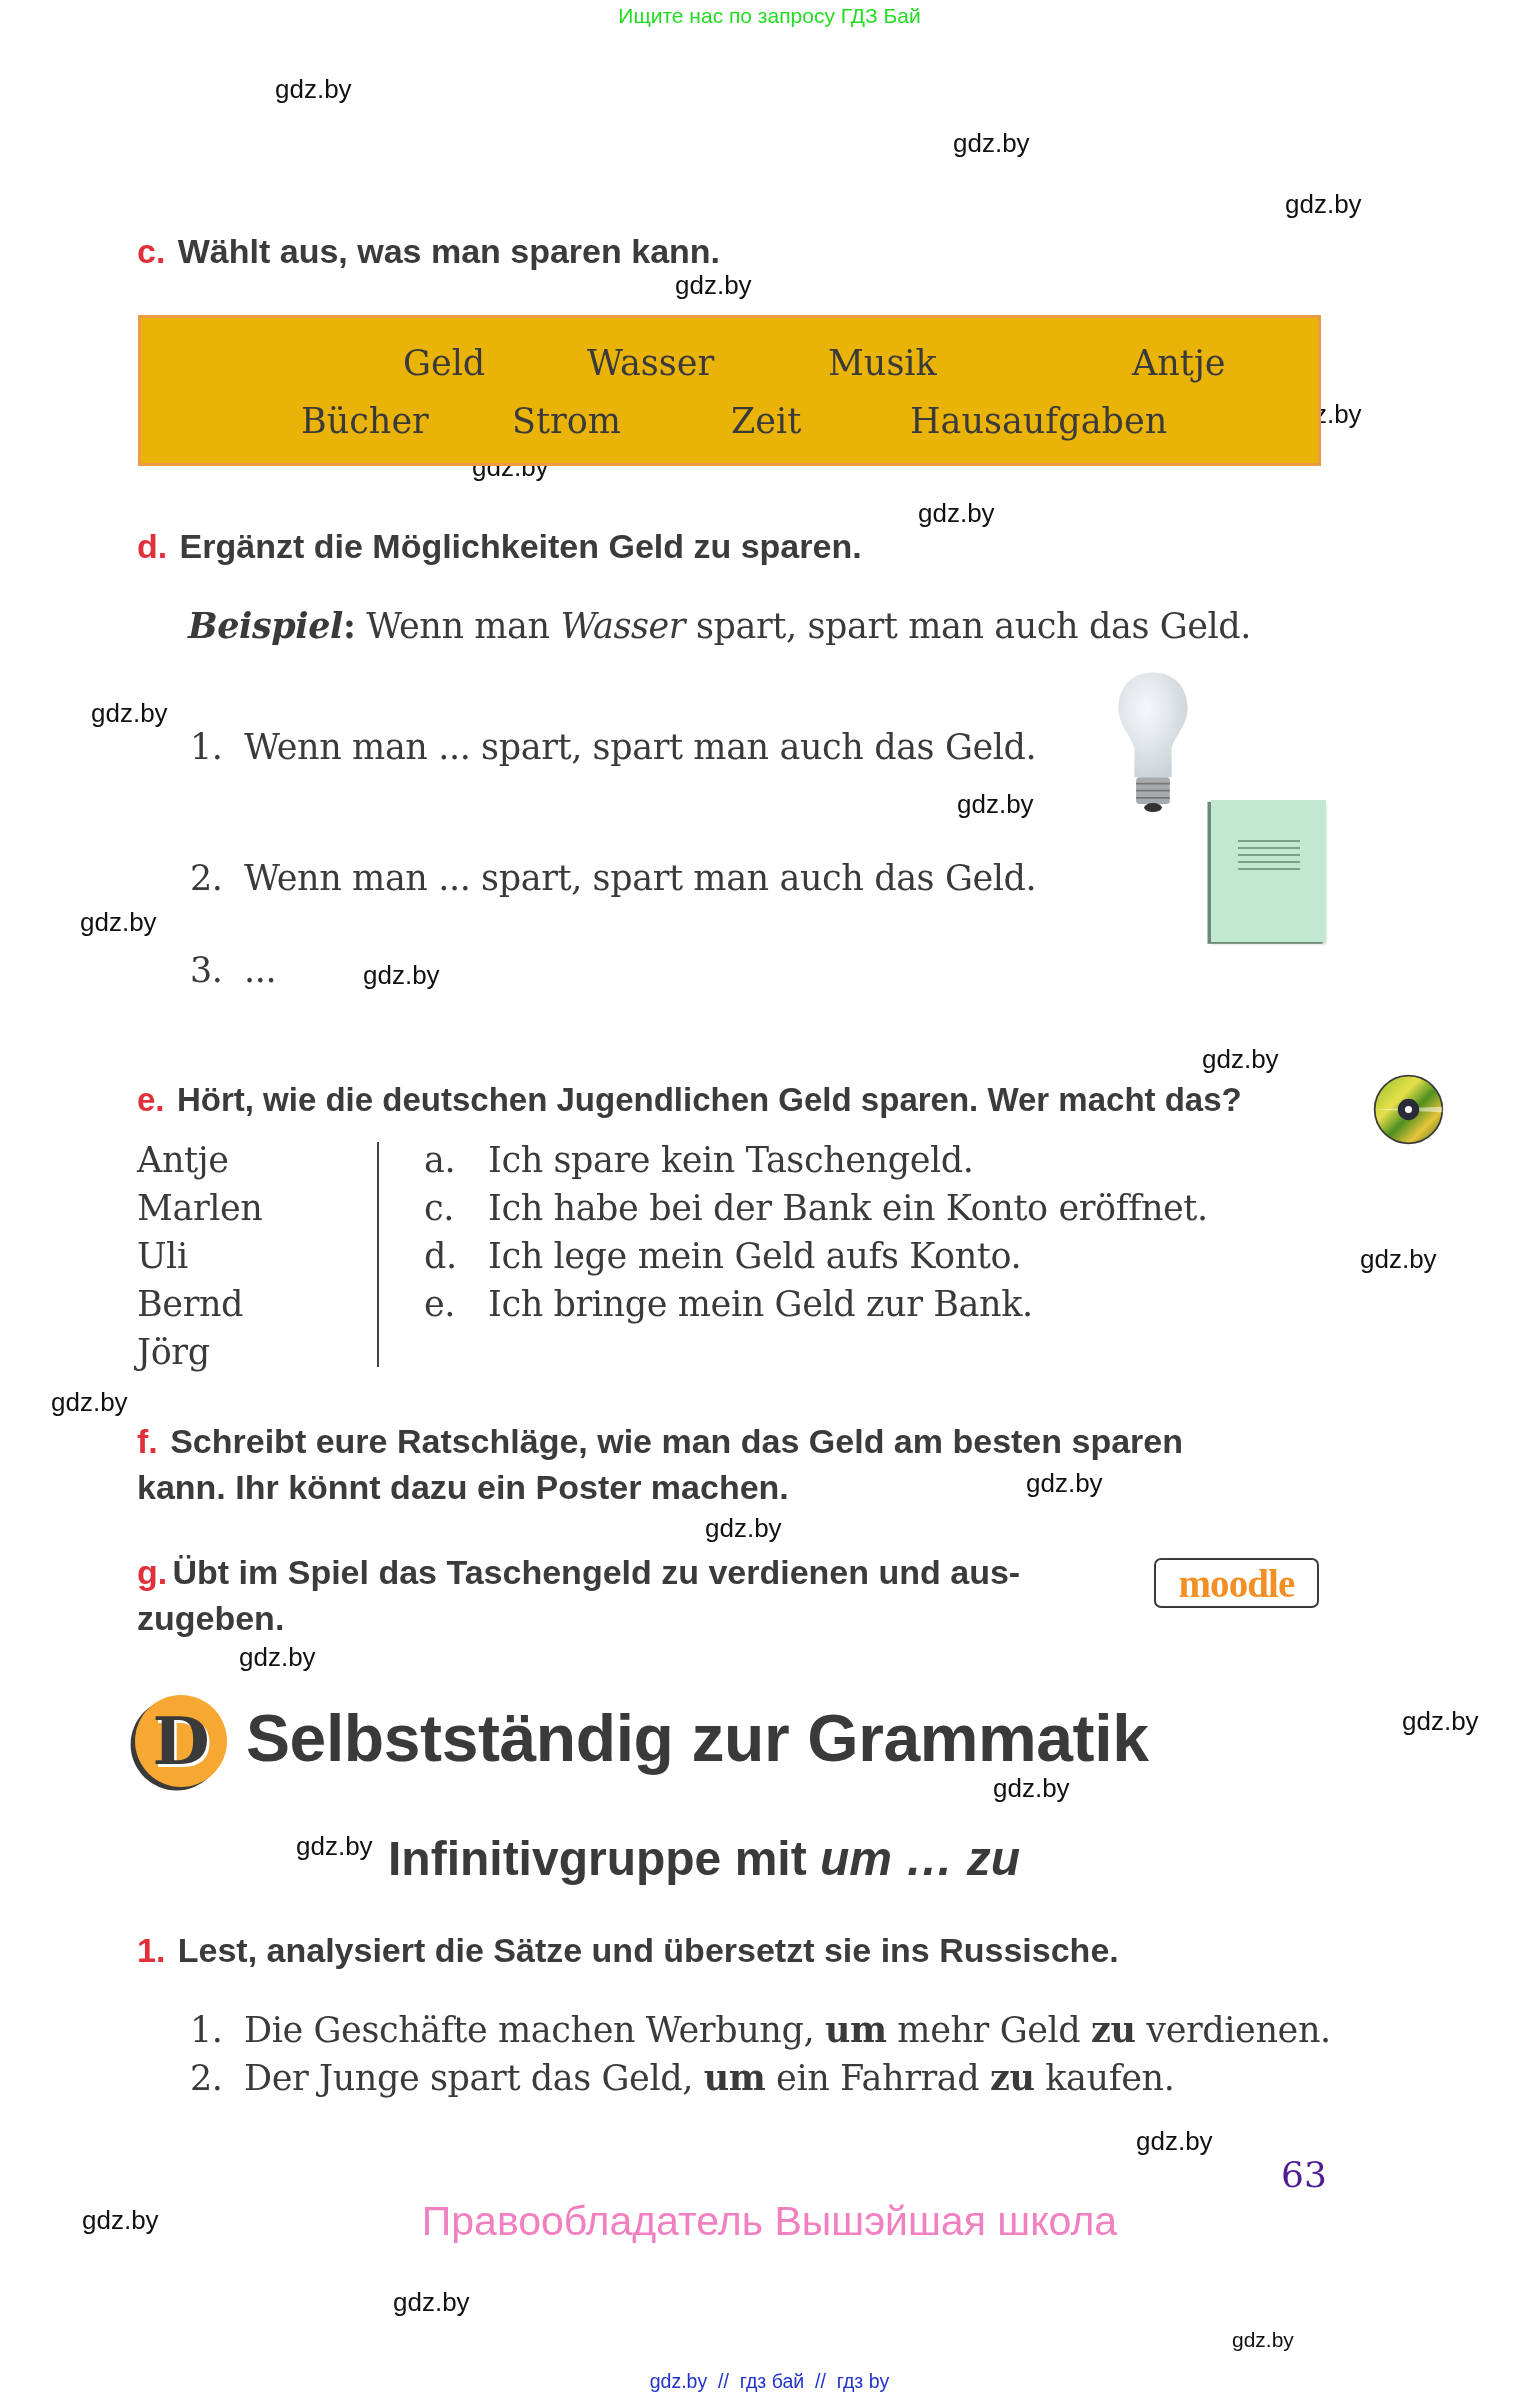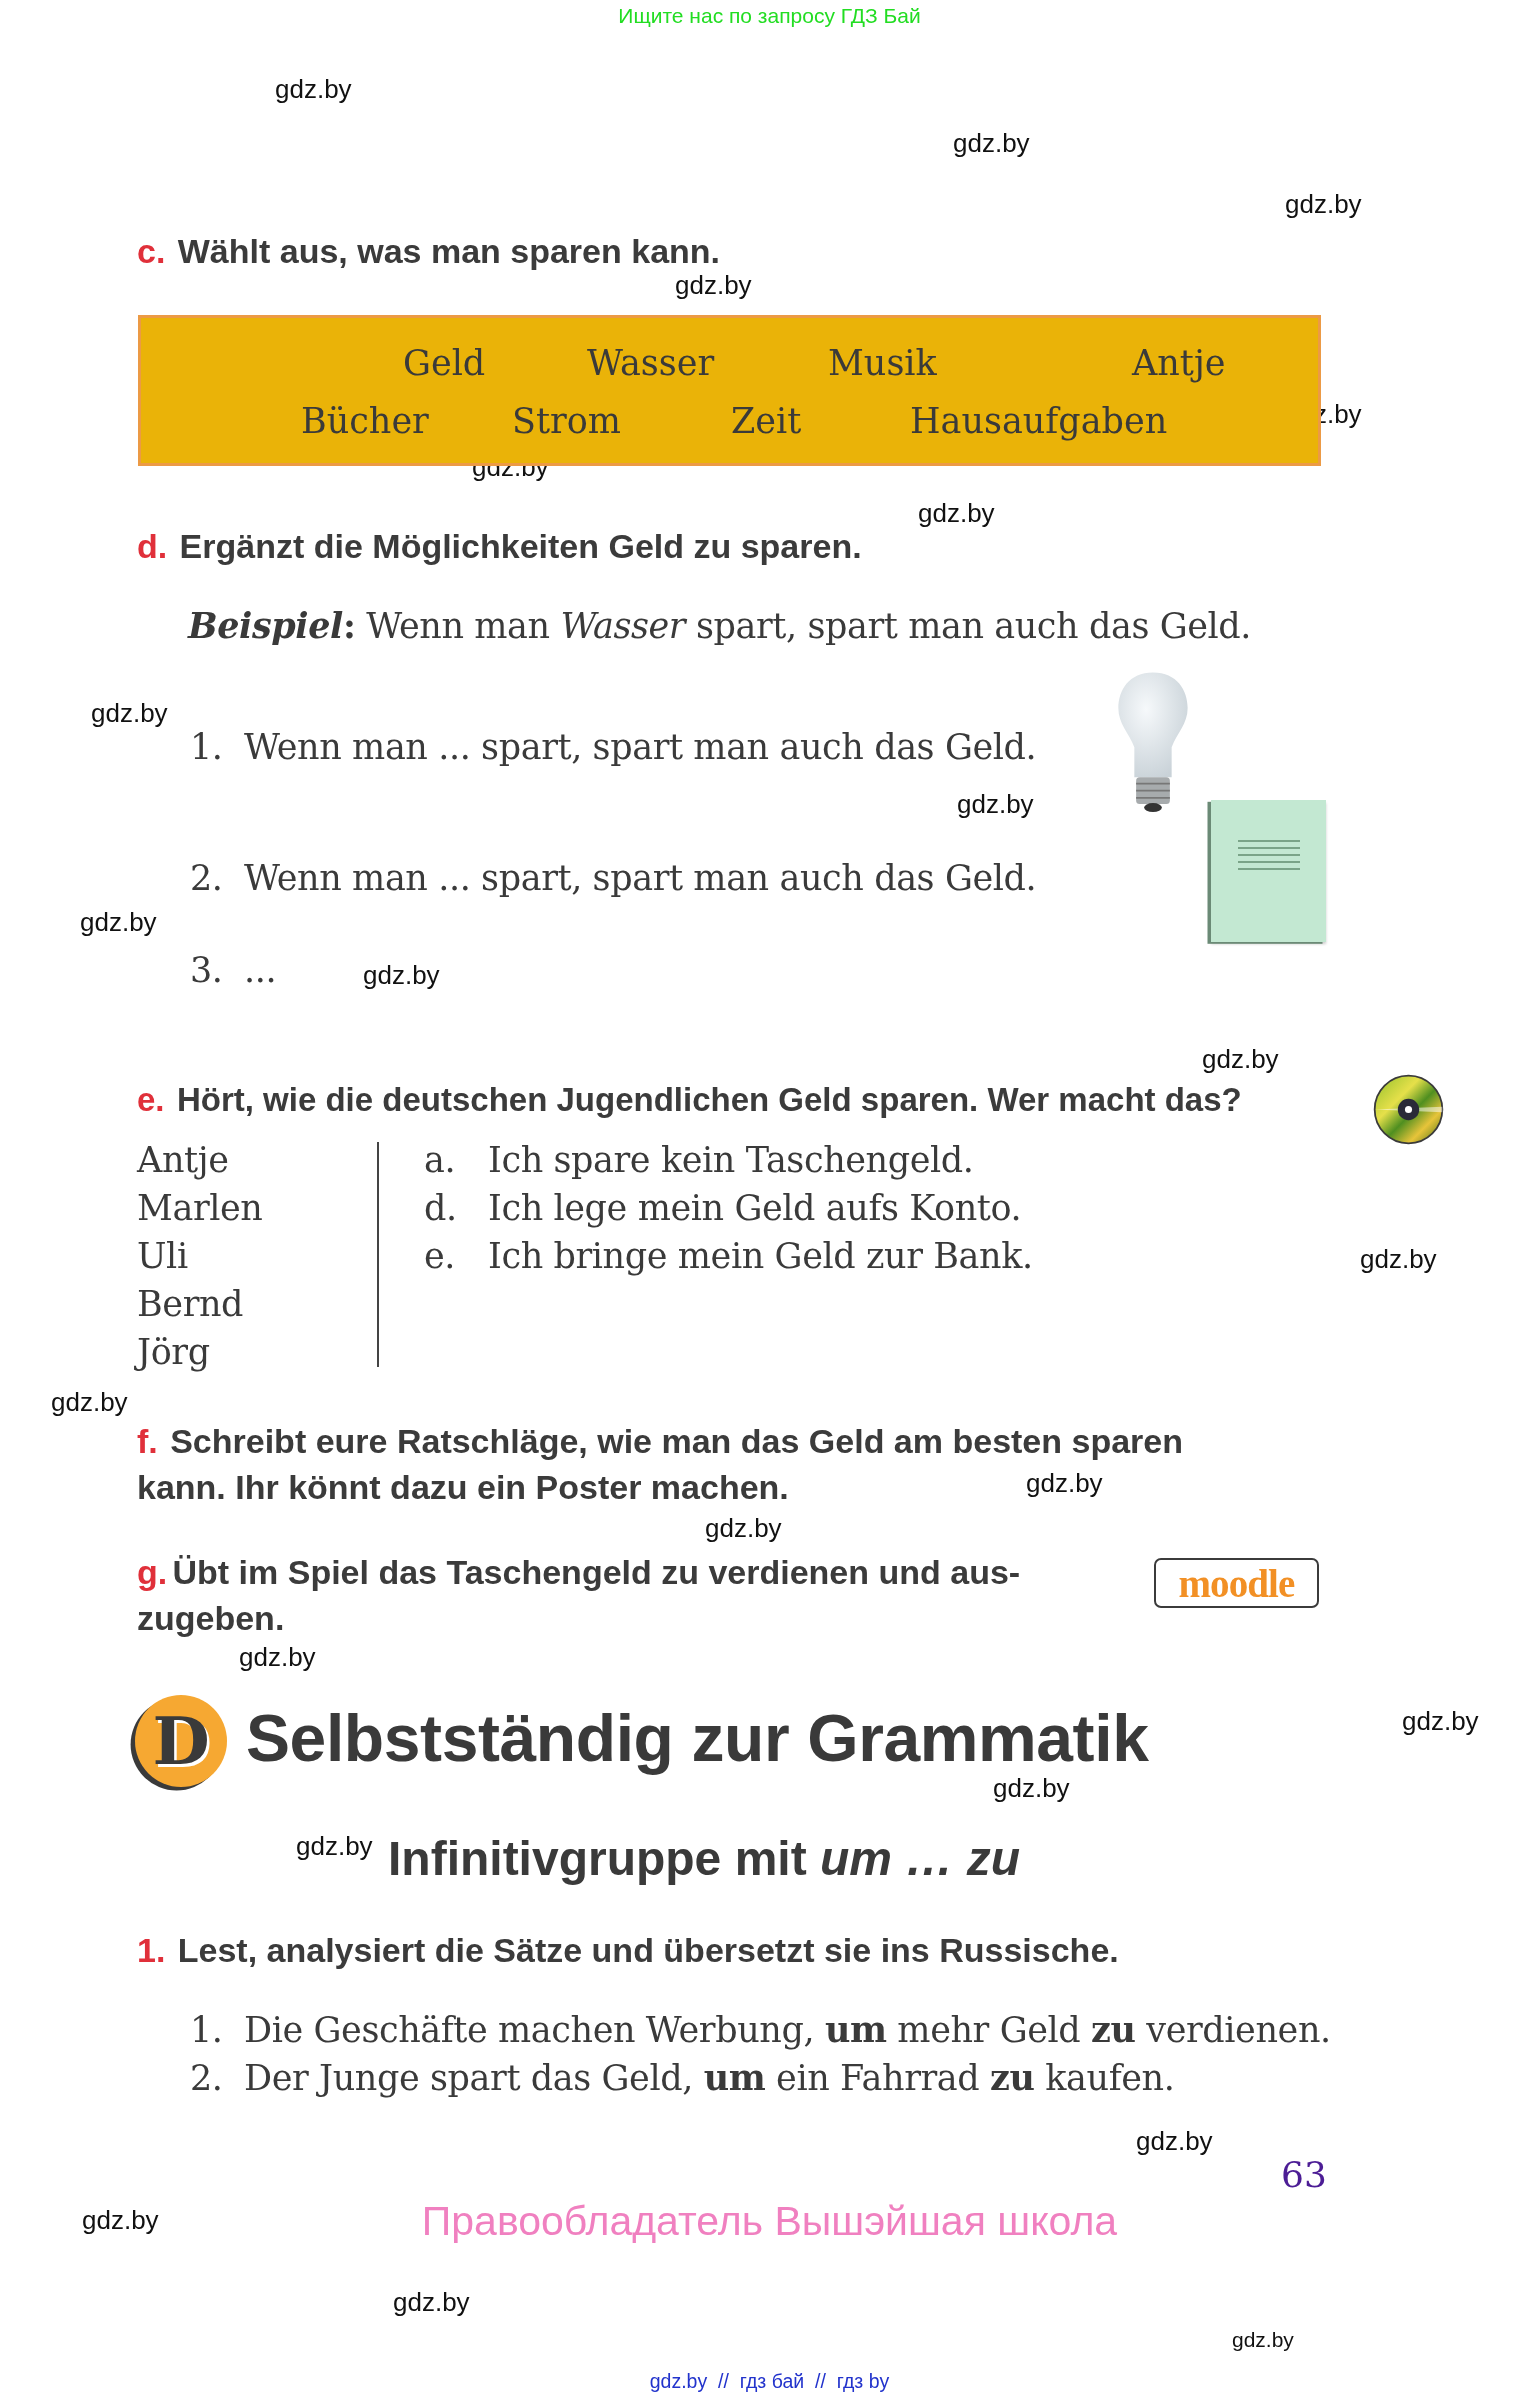--- a/index.html
+++ b/index.html
@@ -132,20 +132,21 @@
   <div>Marlen</div>
   <div>Uli</div>
   <div>Bernd</div>
   <div>Jörg</div>
 </div>
 
 <div class="abs divider"></div>
 
 <div class="abs serif-line answers" style="left:424px;top:1136px;">
   <div><span style="display:inline-block;width:64px;">a.</span><span>Ich spare kein Taschengeld.</span></div>
+  <div><span style="display:inline-block;width:64px;">c.</span><span>Ich habe bei der Bank ein Konto eröffnet.</span></div>
   <div><span style="display:inline-block;width:64px;">d.</span><span>Ich lege mein Geld aufs Konto.</span></div>
   <div><span style="display:inline-block;width:64px;">e.</span><span>Ich bringe mein Geld zur Bank.</span></div>
 </div>
 
 <div class="abs task" style="left:137px;top:1422px;width:1184px;">
   <div style="display:flex;justify-content:space-between;">
     <span><span class="lbl">f.</span><span>Schreibt eure Ratschläge, wie man das Geld am besten sparen</span></span>
   </div>
   <div style="margin-top:7px;">kann. Ihr könnt dazu ein Poster machen.</div>
 </div>

